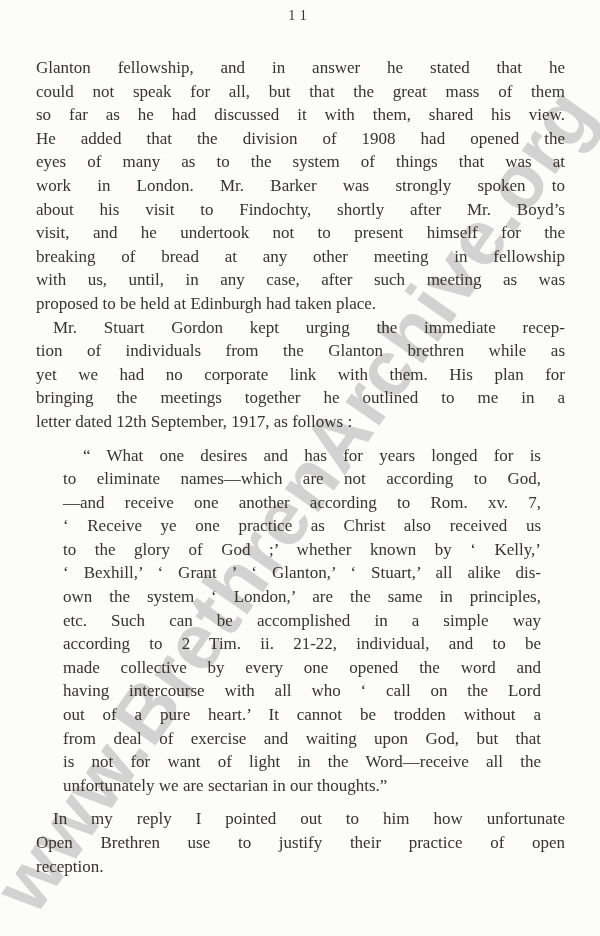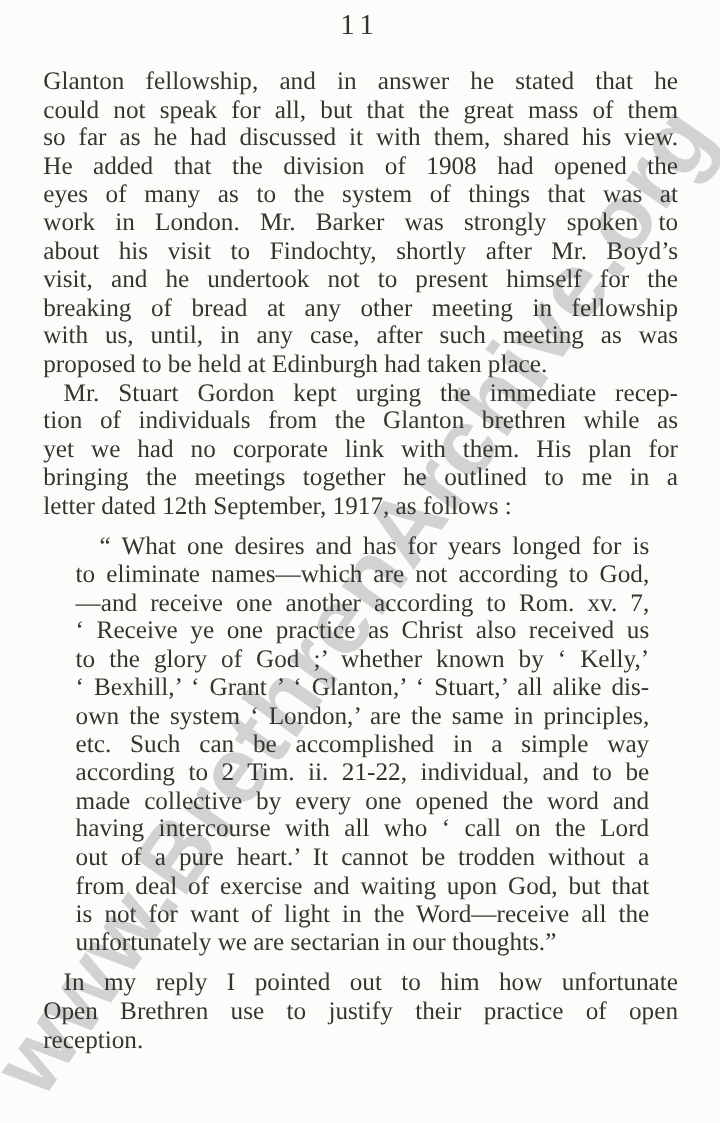--- a/index.html
+++ b/index.html
@@ -35,31 +35,31 @@
     white-space: nowrap;
     z-index: 0;
     user-select: none;
   }
   .page-number {
     position: absolute;
     top: 8px;
     left: 0;
     right: 0;
     text-align: center;
-    font-size: 24px;
+    font-size: 14px;
     letter-spacing: 5px;
     z-index: 1;
   }
   .content {
     position: absolute;
     top: 56px;
     left: 36px;
     width: 529px;
     z-index: 1;
-    font-size: 21px;
+    font-size: 17px;
     line-height: 23.6px;
   }
   .para { margin: 0; }
   .para.quote {
     margin: 10px 0 10px 27px;
     width: 478px;
   }
   .line {
     text-align: justify;
     text-align-last: justify;

